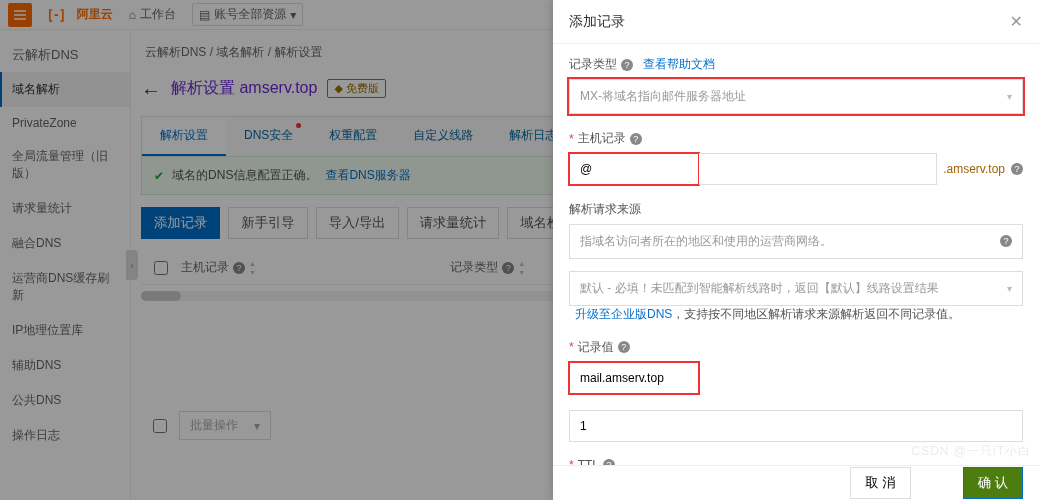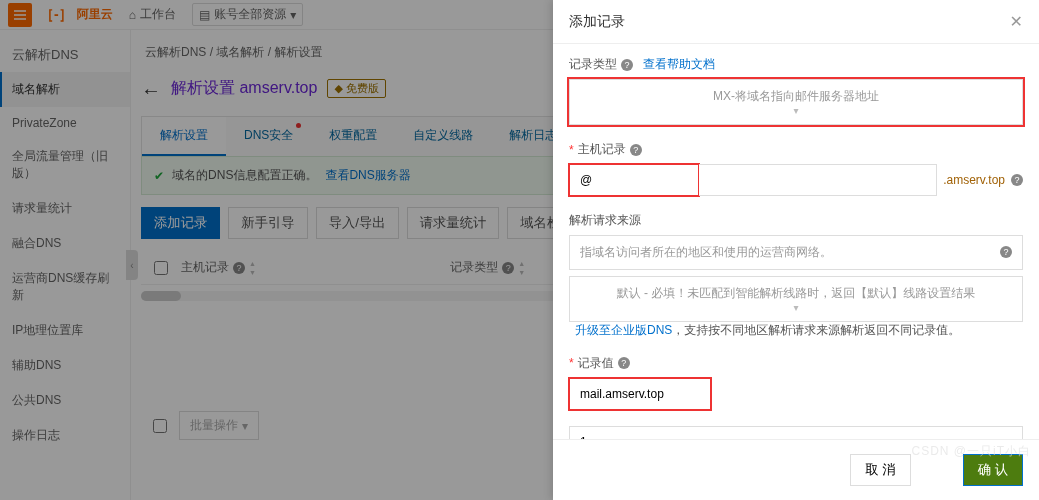--- a/index.html
+++ b/index.html
@@ -44,55 +44,55 @@
     .th-chk { width: 40px; display: flex; justify-content: center; }
     .th-cell { flex: 1; display: flex; align-items: center; gap: 4px; }
     .th-sort { width: 10px; height: 14px; position: relative; }
     .th-sort::before { content: "▲"; position: absolute; top: -1px; font-size: 7px; color: #bbb; }
     .th-sort::after { content: "▼"; position: absolute; bottom: -1px; font-size: 7px; color: #bbb; }
     
     .scroll-track { height: 10px; background: #f3f3f3; border-radius: 5px; margin-top: 6px; position: relative; }
     .scroll-thumb { position: absolute; left: 0; top: 0; height: 10px; width: 40px; background: #ccc; border-radius: 5px; cursor: pointer; }
     
     .batch-row { display: flex; align-items: center; gap: 12px; margin-top: 100px; padding: 10px 0; }
-    .batch-sel { border: 1px solid #ddd; padding: 5px 10px; color: #aaa; cursor: pointer; display: flex; align-items: center; gap: 4px; }
+    .batch-sel { border: 1px solid #ddd; padding: 5px 10px; color: #aaa; cursor: pointer; display: flex; align-items: center; gap: 16px; }
     
     .side-handle { position: absolute; left: 126px; top: 250px; width: 12px; height: 30px; background: #ddd; border-radius: 0 4px 4px 0; cursor: pointer; display: flex; align-items: center; justify-content: center; color: #888; font-size: 10px; }
     
     .overlay { position: absolute; inset: 0; background: rgba(0,0,0,0.4); pointer-events: none; }
     
     .drawer { position: absolute; right: 0; top: 0; width: 486px; height: 100%; background: #fff; box-shadow: -2px 0 8px rgba(0,0,0,0.15); display: flex; flex-direction: column; z-index: 10; }
     .drawer-head { padding: 12px 16px; border-bottom: 1px solid #eee; display: flex; align-items: center; }
     .drawer-title { font-size: 14px; color: #333; }
     .drawer-close { margin-left: auto; color: #999; cursor: pointer; font-size: 16px; }
     .drawer-body { flex: 1; overflow-y: auto; padding: 12px 16px 60px; }
     .drawer-body::-webkit-scrollbar { width: 6px; }
     .drawer-body::-webkit-scrollbar-thumb { background: #ccc; border-radius: 3px; }
     
     .form-row { margin-bottom: 16px; }
     .form-label { font-size: 12px; color: #555; margin-bottom: 6px; display: flex; align-items: center; gap: 4px; }
     .req { color: #f33; }
     .help-icon { width: 12px; height: 12px; border-radius: 50%; background: #888; color: #fff; font-size: 9px; display: inline-flex; align-items: center; justify-content: center; cursor: pointer; }
     .help-link { color: #0070cc; cursor: pointer; margin-left: 6px; }
     
     .form-select, .form-input { width: 100%; border: 1px solid #ddd; padding: 8px 10px; font-size: 12px; color: #333; background: #fff; display: flex; align-items: center; }
-    .form-select { justify-content: space-between; cursor: pointer; color: #999; flex-direction: column; }
+    .form-select { justify-content: space-between; cursor: pointer; color: #999; }
     .form-select .chev { color: #bbb; font-size: 10px; }
     .highlight1 { outline: 2px solid #e33; outline-offset: 0; }
     .highlight2 { outline: 2px solid #e33; outline-offset: -1px; width: 130px; }
     
     .host-row { display: flex; align-items: center; gap: 6px; }
     .host-row .form-input { flex: 0 0 130px; }
     .host-input-rest { flex: 1; border: 1px solid #ddd; border-left: none; padding: 8px 10px; background: #fff; margin-left: -6px; }
     .suffix { color: #a16207; }
     
     .form-desc { color: #999; font-size: 12px; padding: 8px 10px; border: 1px solid #ddd; background: #fff; display: flex; justify-content: space-between; align-items: center; line-height: 1.4; }
     .upgrade-note { color: #555; }
     
-    .drawer-foot { position: absolute; bottom: 0; right: 0; left: 0; border-top: 1px solid #eee; padding: 14px 16px; display: flex; justify-content: flex-end; gap: 8px; background: #fff; }
+    .drawer-foot { position: absolute; bottom: 0; right: 0; left: 0; border-top: 1px solid #eee; padding: 1px 16px; display: flex; justify-content: flex-end; gap: 8px; background: #fff; }
     .fbtn { padding: 6px 14px; border: 1px solid #ddd; background: #fff; cursor: pointer; }
     .fbtn.primary { background: #4d7c0f; color: #fff; border-color: #0070cc; margin-left: 44px; }
     
     .watermark { position: absolute; right: 8px; bottom: 40px; color: #ddd; font-size: 12px; letter-spacing: 1px; z-index: 20; opacity: 0.6; }
     
     input[type="checkbox"] { width: 14px; height: 14px; cursor: pointer; }
     input.plain { border: none; outline: none; width: 100%; font-size: 12px; background: transparent; }
   </style>
 </head>
 <body>
@@ -247,36 +247,36 @@
     </div>
 
     <div class="form-row">
       <div class="form-label">
         <span>解析请求来源</span>
       </div>
       <div class="form-desc">
         <span>指域名访问者所在的地区和使用的运营商网络。</span>
         <span class="help-icon">?</span>
       </div>
-      <div class="form-select" style="margin-top:6px">
+      <div class="form-select" style="margin-top:12px">
         <span>默认 - 必填！未匹配到智能解析线路时，返回【默认】线路设置结果</span>
         <span class="chev">▾</span>
       </div>
       <div class="upgrade-note">
         <span class="help-link">升级至企业版DNS</span><span>，支持按不同地区解析请求来源解析返回不同记录值。</span>
       </div>
     </div>
 
     <div class="form-row">
       <div class="form-label">
         <span class="req">*</span>
         <span>记录值</span>
         <span class="help-icon">?</span>
       </div>
-      <div class="form-input highlight2" style="width:142px">
+      <div class="form-input highlight2" style="width:130px">
         <input class="plain" value="mail.amserv.top" style="">
       </div>
     </div>
 
     <div class="form-row">
       <div class="form-input">
         <input class="plain" value="1" style="">
       </div>
     </div>
 

